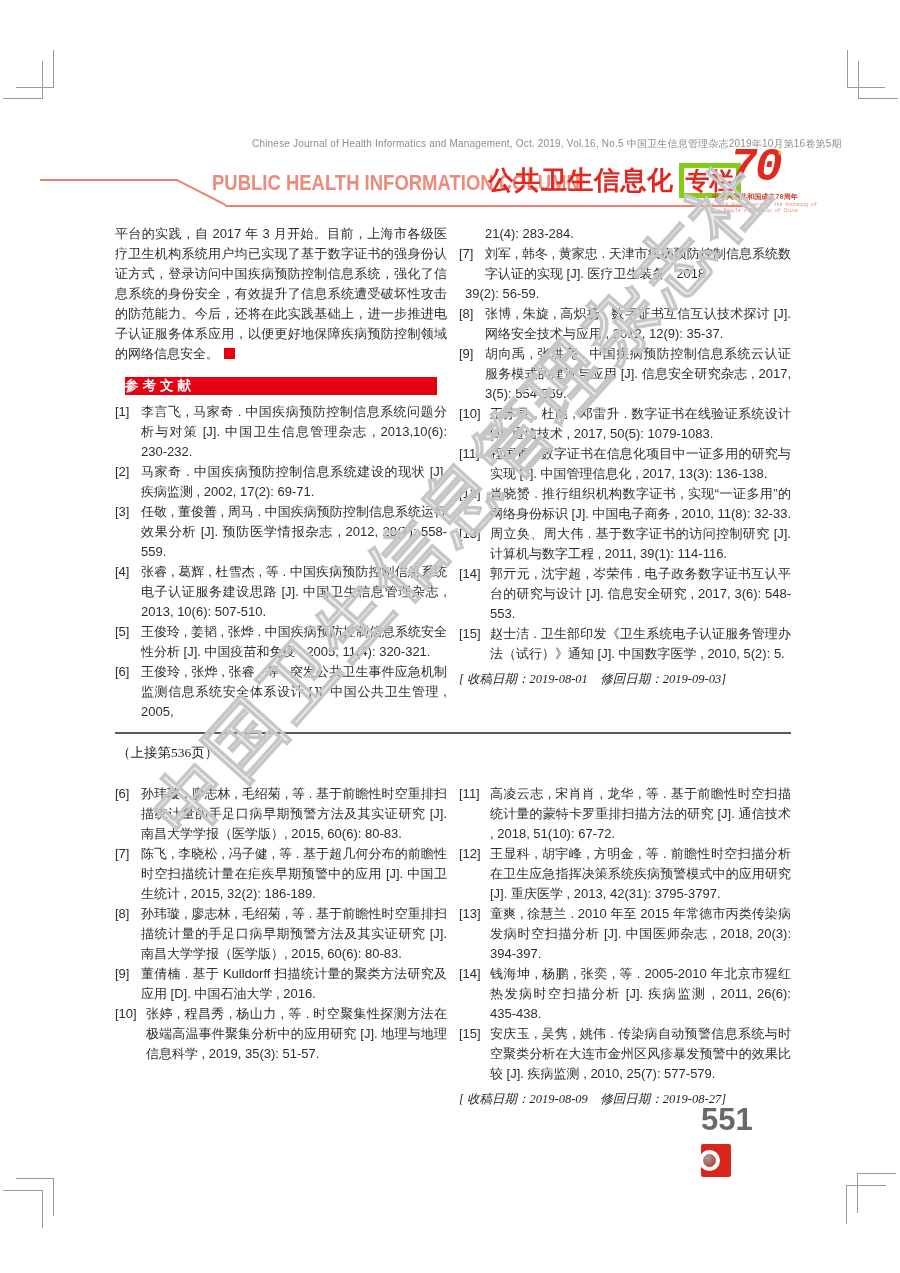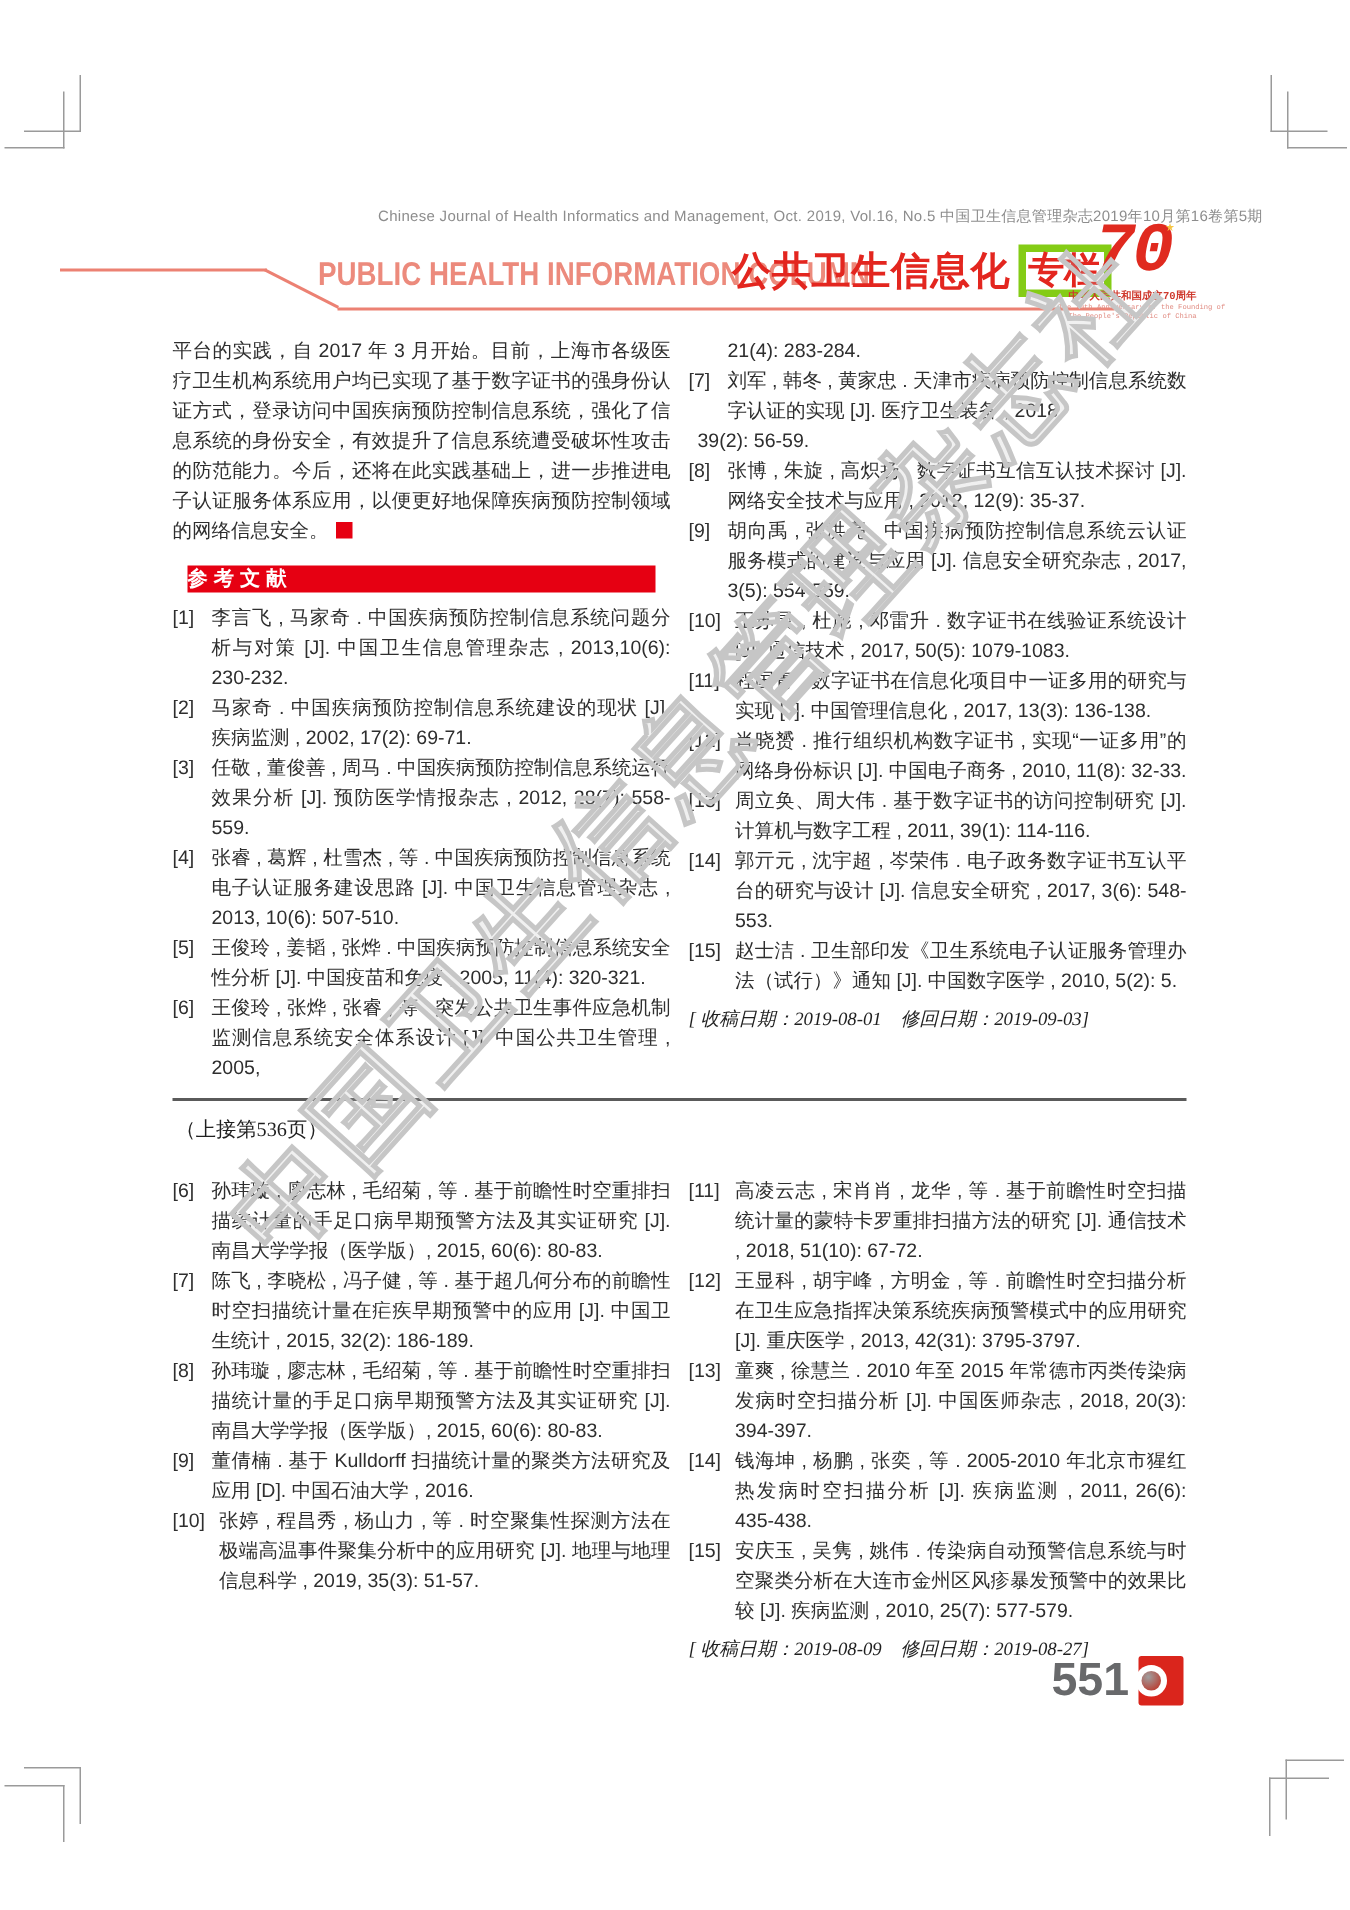--- a/index.html
+++ b/index.html
@@ -62,21 +62,21 @@
 
   .dates{font-family:"Liberation Serif","DejaVu Serif",serif;font-style:italic;
          font-size:12.5px;margin-top:5px;color:#1f1f1f;}
 
   
   .section-divider{position:absolute;left:115px;top:732px;width:676px;border-top:2px solid #5a5a5a;}
   .continued-note{position:absolute;left:117px;top:744px;font-size:13.5px;color:#1f1f1f;
                   font-family:"Liberation Serif","DejaVu Serif",serif;}
 
   
-  .folio{position:absolute;left:701px;top:1102px;display:flex;align-items:center;gap:6px;}
+  .folio{position:absolute;left:701px;top:1102px;display:flex;gap:6px;flex-direction:column;}
   .pageno{font-size:31px;font-weight:800;color:#68696b;letter-spacing:0;}
   .folio-icon{width:30px;height:33px;background:#da251c;position:relative;border-radius:2px;}
   .folio-icon::before{content:"";position:absolute;width:21px;height:21px;border-radius:50%;background:#fff;left:-2px;top:6px;}
   .folio-icon::after{content:"";position:absolute;width:13px;height:13px;border-radius:50%;left:2px;top:10px;
                      background:radial-gradient(circle at 35% 30%, #9f9f9f, #b8453a 75%);}
 </style>
 </head>
 <body>
 
 <div class="page">

